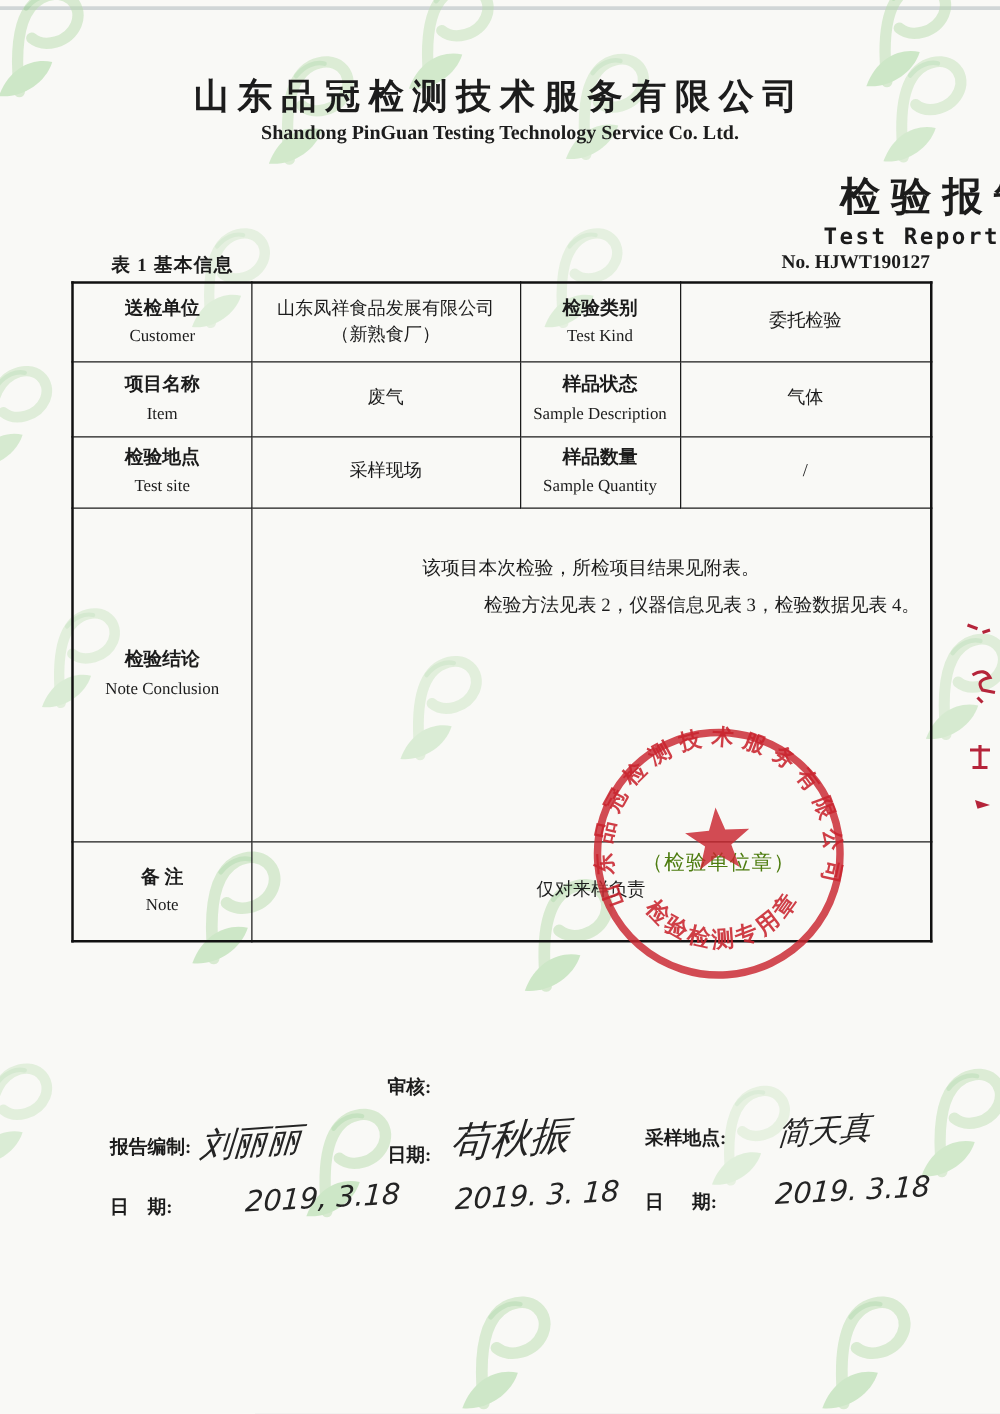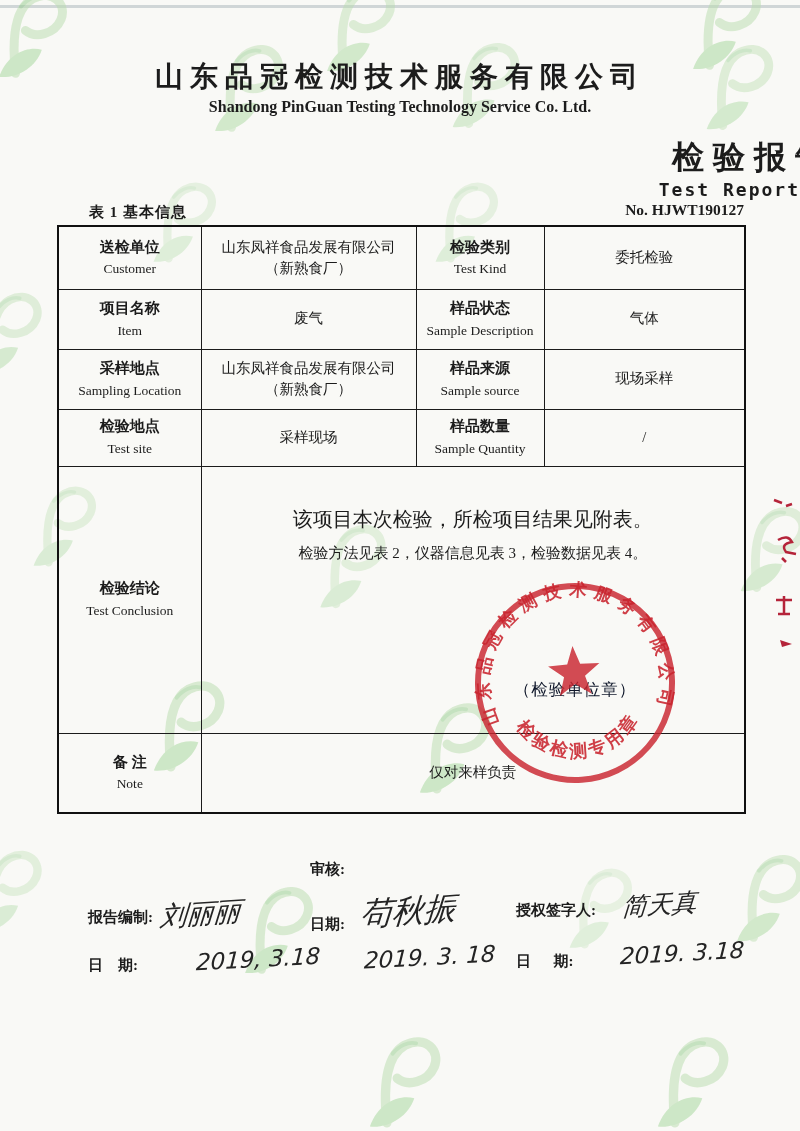--- a/index.html
+++ b/index.html
@@ -24,25 +24,25 @@
   .report-no{position:absolute;top:201px;right:56px;font-size:15.5px;font-weight:bold;}
   
   table.info{position:absolute;top:225px;left:57px;border-collapse:collapse;table-layout:fixed;
     width:687px;}
   table.info td{border:1.5px solid #1b1b1b;padding:2px 8px;text-align:center;vertical-align:middle;
     font-size:14.5px;line-height:1.45;}
   table.info{border:2.5px solid #111;}
   td.lbl .cn{font-weight:bold;font-size:15px;display:block;}
   td.lbl .en{font-size:13.5px;display:block;margin-top:1px;}
   .concl-cell{position:relative;vertical-align:top !important;}
-  .concl-line1{margin-top:36px;text-align:center;font-size:20px;}
-  .concl-line2{margin-top:9px;text-align:center;font-size:15px;}
+  .concl-line1{margin-top:36px;text-align:center;font-size:15px;}
+  .concl-line2{margin-top:9px;text-align:right;font-size:15px;}
   
   .seal-caption{position:absolute;top:679px;left:455px;width:240px;text-align:center;
-    font-size:16.5px;letter-spacing:1px;color:#0f172a;}
+    font-size:16.5px;letter-spacing:1px;color:#4d7c0f;}
   .stamp{position:absolute;top:570px;left:462px;width:226px;height:226px;transform:rotate(-4deg);}
   
   .sig-label{position:absolute;font-size:15px;font-weight:bold;white-space:pre;}
   .hand{position:absolute;font-family:"DejaVu Sans",sans-serif;font-style:italic;color:#242424;white-space:nowrap;}
   .hand-name{font-size:27px;transform:rotate(-4deg) skewX(-8deg);}
   .hand-date{font-size:23px;transform:rotate(-3deg) skewX(-6deg);}
   
   .page-num{position:absolute;top:1042px;left:0;width:100%;text-align:center;
     font-size:13.5px;letter-spacing:4px;color:#2d2d2d;}
   .edge-ink{position:absolute;top:492px;left:756px;}
@@ -158,48 +158,36 @@
             <span class="cn">项目名称</span>
             <span class="en">Item</span>
           </td>
       <td>废气</td>
       <td class="lbl">
             <span class="cn">样品状态</span>
             <span class="en">Sample Description</span>
           </td>
       <td>气体</td>
     </tr>
-    <tr style="height:60px">
-      <td class="lbl">
-            <span class="cn">采样地点</span>
-            <span class="en">Sampling Location</span>
-          </td>
-      <td>山东凤祥食品发展有限公司（新熟食厂）</td>
-      <td class="lbl">
-            <span class="cn">样品来源</span>
-            <span class="en">Sample source</span>
-          </td>
-      <td>现场采样</td>
-    </tr>
     <tr style="height:57px">
       <td class="lbl">
             <span class="cn">检验地点</span>
             <span class="en">Test site</span>
           </td>
       <td>采样现场</td>
       <td class="lbl">
             <span class="cn">样品数量</span>
             <span class="en">Sample Quantity</span>
           </td>
       <td>/</td>
     </tr>
     <tr style="height:267px">
       <td class="lbl">
             <span class="cn">检验结论</span>
-            <span class="en">Test Conclusion</span>
+            <span class="en">Note Conclusion</span>
           </td>
       <td colspan="3" class="concl-cell">
         <div class="concl-line1">该项目本次检验，所检项目结果见附表。</div>
         <div class="concl-line2">检验方法见表 2，仪器信息见表 3，检验数据见表 4。</div>
       </td>
     </tr>
     <tr style="height:80px">
       <td class="lbl">
             <span class="cn">备  注</span>
             <span class="en">Note</span>
@@ -234,19 +222,19 @@
   <div class="sig-label" style="left:88px;top:908px">报告编制:</div>
   <div class="hand hand-name" style="left:160px;top:896px">刘丽丽</div>
   <div class="sig-label" style="left:88px;top:956px">日    期:</div>
   <div class="hand hand-date" style="left:196px;top:946px">2019, 3.18</div>
 
   <div class="sig-label" style="left:310px;top:860px">审核:</div>
   <div class="hand hand-name" style="left:360px;top:890px;font-size:32px">苟秋振</div>
   <div class="sig-label" style="left:310px;top:915px">日期:</div>
   <div class="hand hand-date" style="left:364px;top:944px">2019. 3. 18</div>
 
-  <div class="sig-label" style="left:516px;top:901px">授权签字人:</div>
+  <div class="sig-label" style="left:516px;top:901px">采样地点:</div>
   <div class="hand hand-name" style="left:622px;top:888px;font-size:25px">简天真</div>
   <div class="sig-label" style="left:516px;top:952px">日      期:</div>
   <div class="hand hand-date" style="left:620px;top:940px">2019. 3.18</div>
 
 
 </div>
 
 </body></html>

